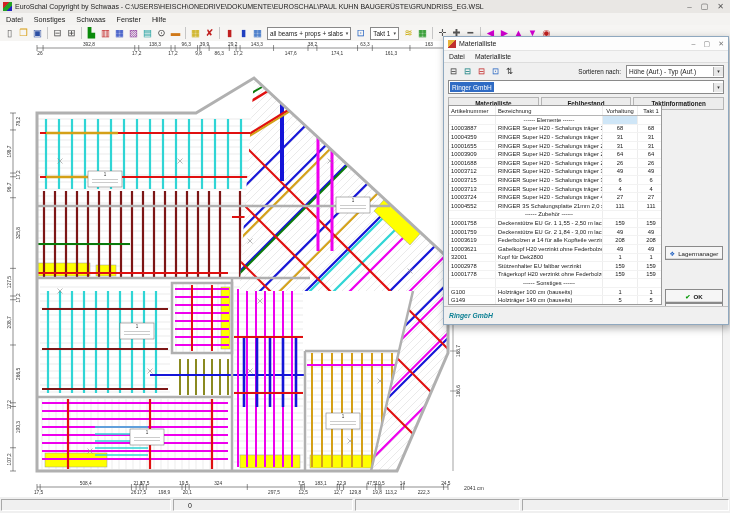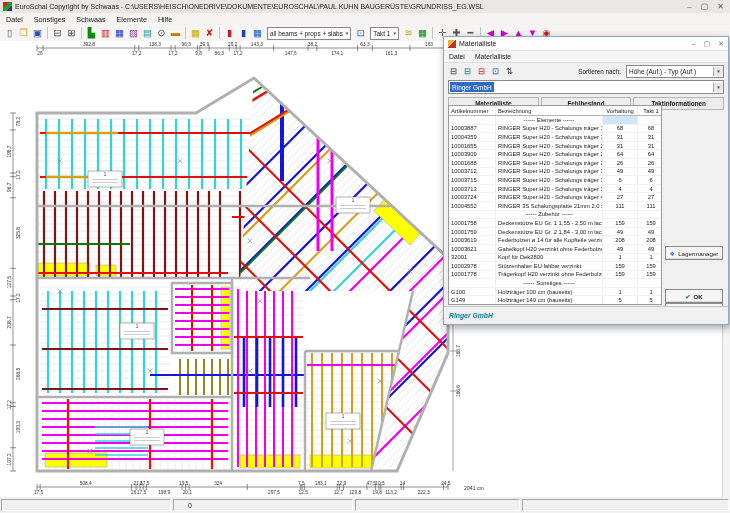--- a/index.html
+++ b/index.html
@@ -84,21 +84,21 @@
     <span>–</span>
     <span>▢</span>
     <span>✕</span>
   </div>
 </div>
 
 <div class="menubar" id="main-menubar">
     <span>Datei</span>
     <span>Sonstiges</span>
     <span>Schwaas</span>
-    <span>Elemente</span>
+    <span>Fenster</span>
     <span>Hilfe</span>
   </div>
 
 <div class="toolbar" id="main-toolbar">
     <div class="tb-icon" style="color: rgb(85, 85, 85);">▯</div>
     <div class="tb-icon" style="color: rgb(216, 160, 24);">❒</div>
     <div class="tb-icon" style="color: rgb(44, 79, 163);">▣</div>
     <div class="tb-sep"></div>
     <div class="tb-icon" style="color: rgb(68, 68, 68);">⊟</div>
     <div class="tb-icon" style="color: rgb(68, 68, 68);">⊞</div>

